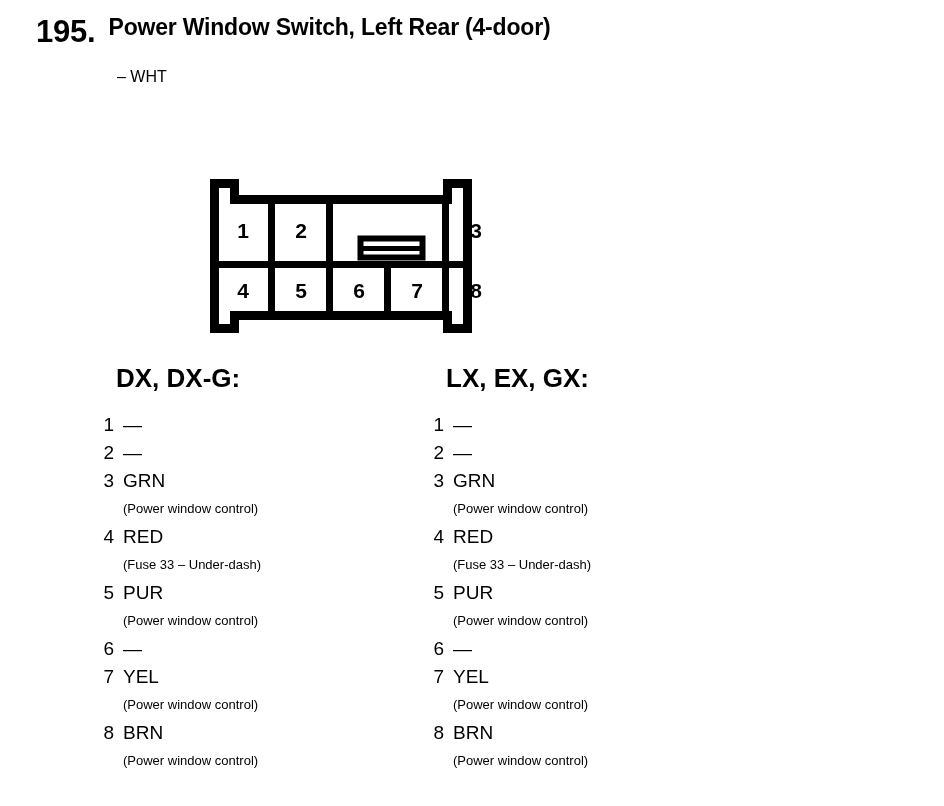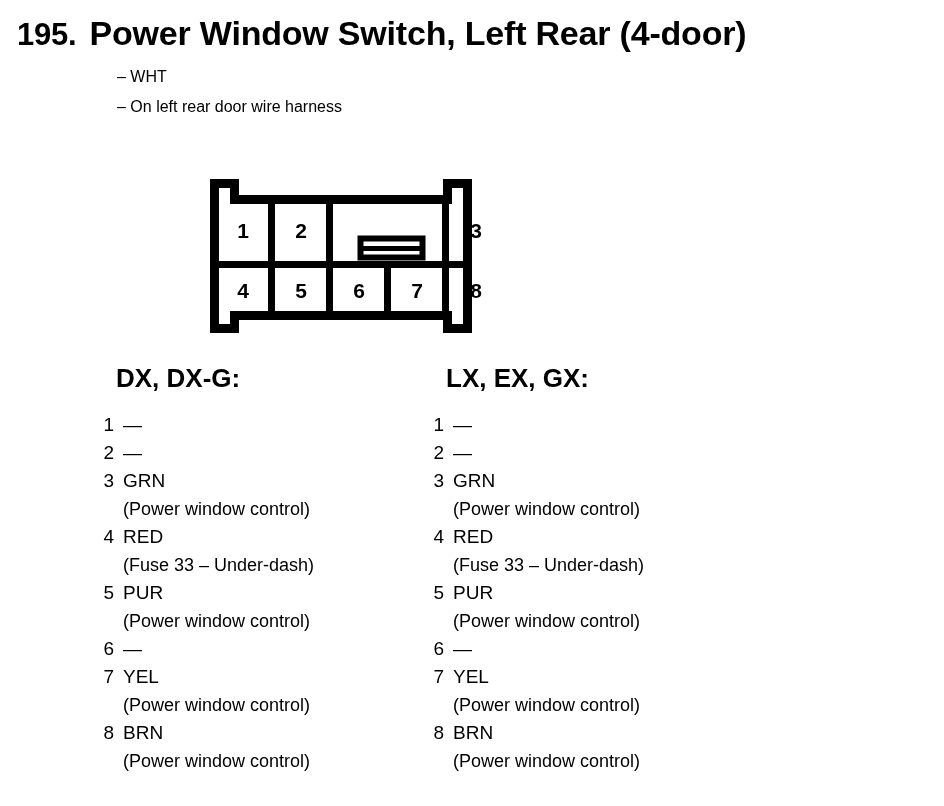--- a/index.html
+++ b/index.html
@@ -14,33 +14,33 @@
     font-family: "Liberation Sans", sans-serif;
     color: #000000;
     overflow: hidden;
   }
 
   
   #header { position: absolute; left: 0; top: 0; width: 944px; }
 
   .title-row {
     position: absolute;
-    left: 17px;
+    left: 36px;
     top: 14px;
     display: flex;
-    align-items: flex-end;
+    align-items: flex-start;
     white-space: nowrap;
   }
   .title-num {
     font-size: 31px;
     font-weight: bold;
     letter-spacing: -0.2px;
   }
   .title-text {
-    font-size: 34px;
+    font-size: 23px;
     font-weight: bold;
     margin-left: 13px;
     letter-spacing: -0.2px;
   }
 
   .subtitle-list {
     position: absolute;
     left: 117px;
     top: 62px;
     width: 600px;
@@ -103,36 +103,35 @@
     flex: none;
     text-align: right;
     font-size: 19px;
   }
   .pin-value {
     margin-left: 9px;
     font-size: 19px;
   }
   .pin-desc {
     margin-left: 31px;
-    font-size: 18px;
+    font-size: 13px;
     line-height: 28px;
     white-space: nowrap;
   }
 </style>
 </head>
 <body>
 
 <div id="header">
   <div class="title-row">
     <span class="title-num">195.</span>
     <span class="title-text">Power Window Switch, Left Rear (4-door)</span>
   </div>
   <div class="subtitle-list">
     <div class="subtitle-item">– WHT</div>
-    <div class="subtitle-item">– On left rear door wire harness</div>
   </div>
 </div>
 
 <div id="connector-diagram">
   <svg width="330" height="180" viewBox="0 0 330 180" xmlns="http://www.w3.org/2000/svg">
 
     <path fill="none" stroke="#000000" stroke-width="9" d="M 18.5 15.5
              L 38.5 15.5
              L 38.5 31.5
              L 251.5 31.5

